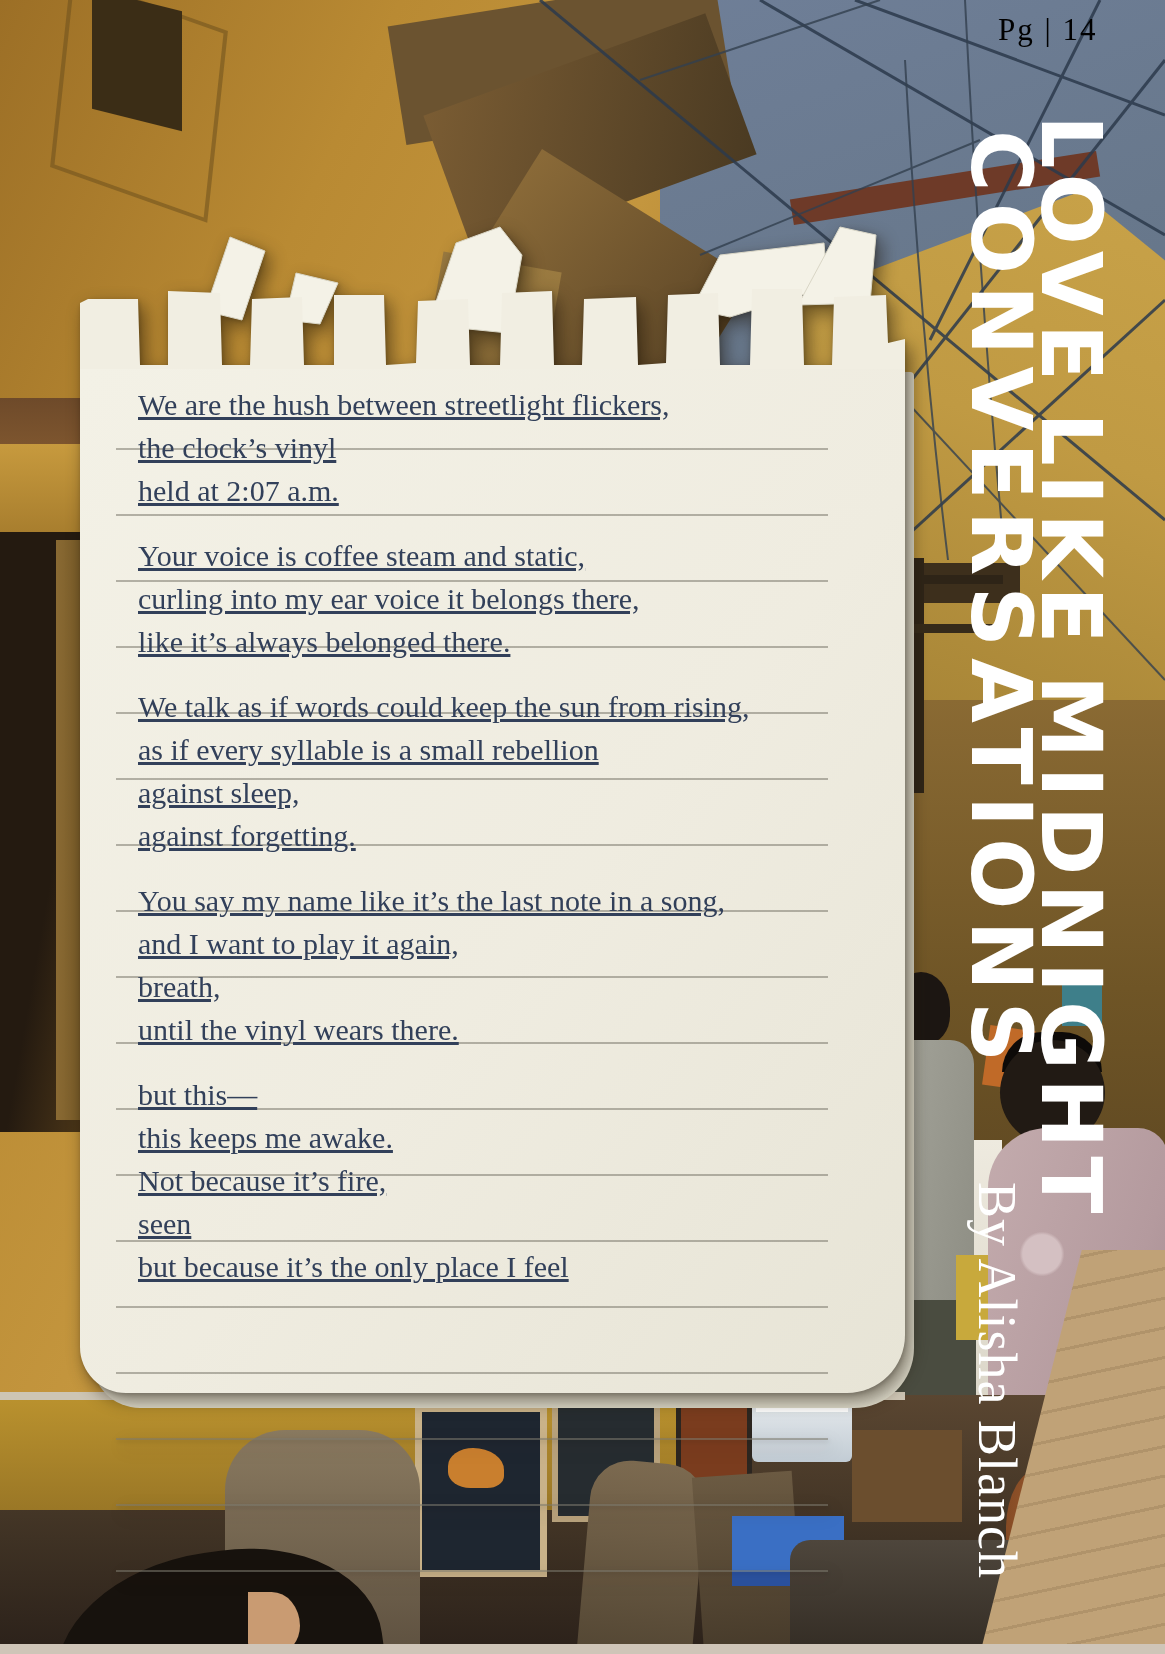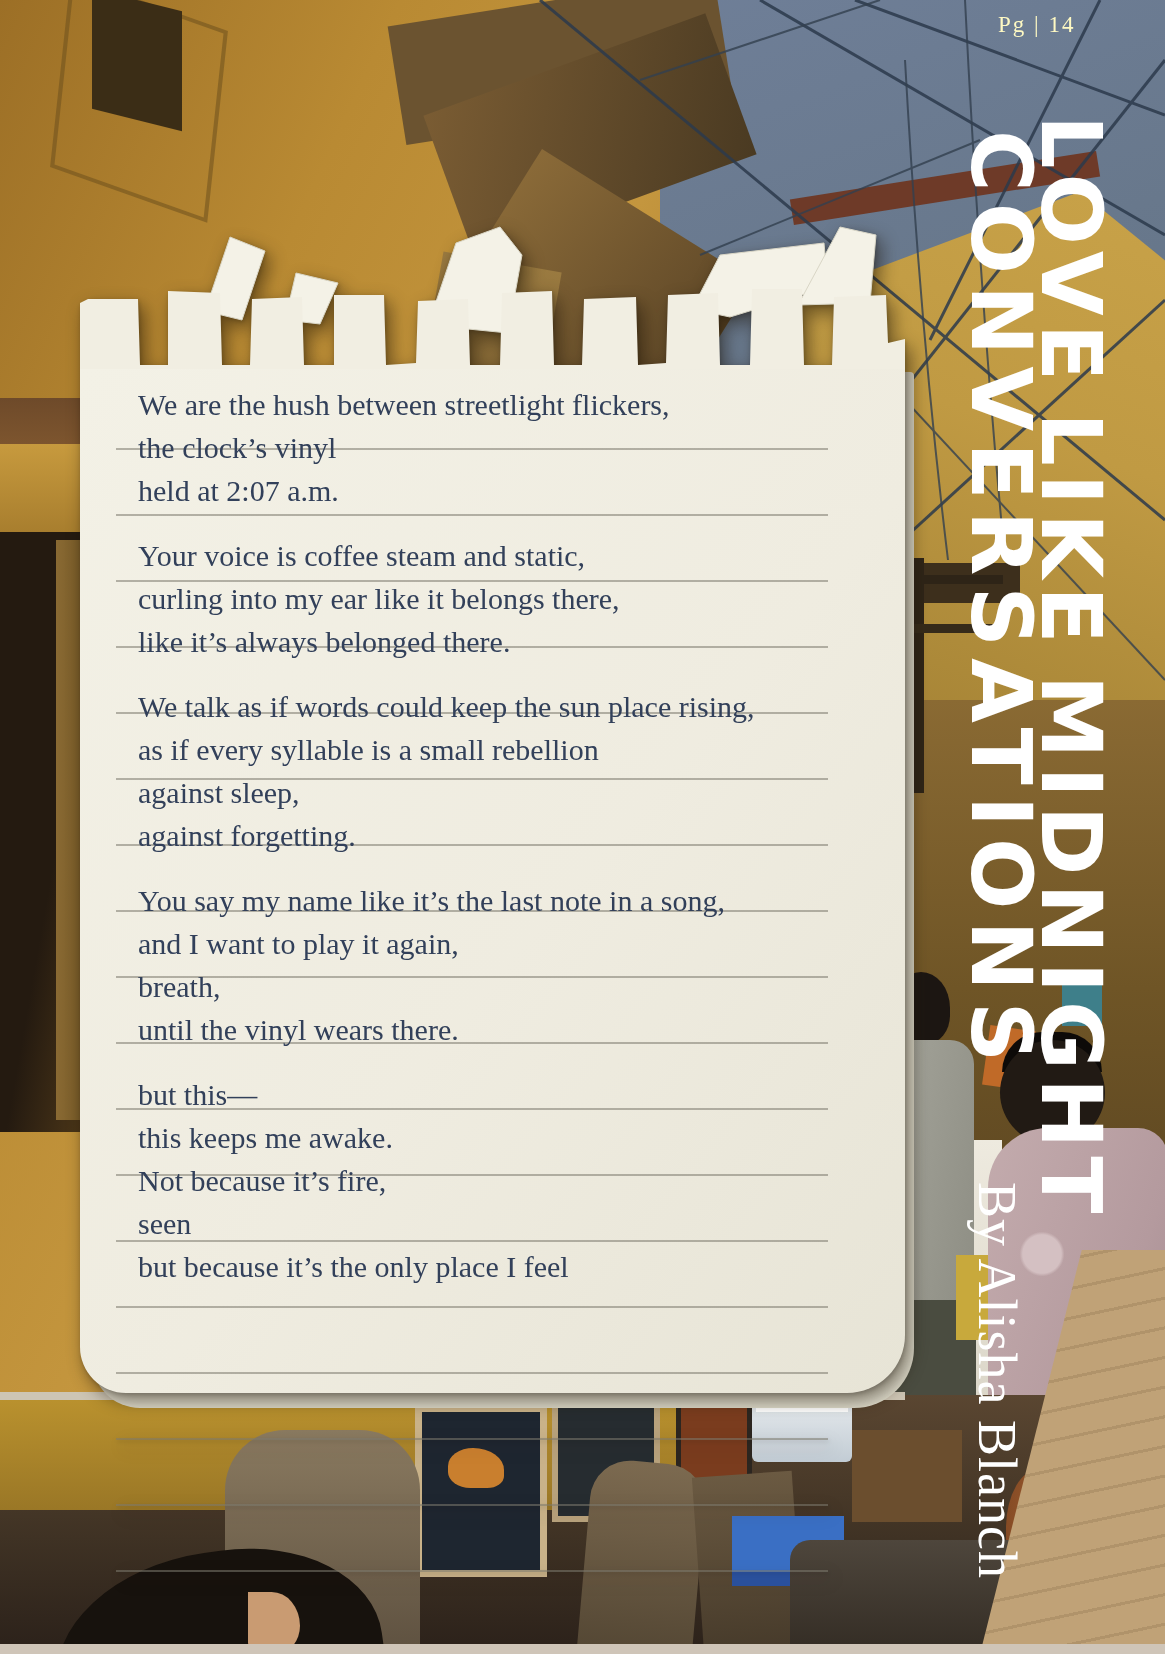--- a/index.html
+++ b/index.html
@@ -83,31 +83,31 @@
   .paper-wrap{left:80px;top:225px;width:825px;height:1168px;
        filter:drop-shadow(5px 7px 9px rgba(30,20,5,.45)) drop-shadow(1px 2px 2px rgba(0,0,0,.25));}
   .paper-body{position:absolute;left:0;top:144px;width:825px;height:1024px;
        background:linear-gradient(130deg,#f3f1e6 0%,#efece0 55%,#e7e4d6 100%);
        border-radius:0 0 58px 46px;}
   .rules{position:absolute;left:36px;top:159px;width:712px;height:1195px;
        background:repeating-linear-gradient(to bottom,transparent 0 64px,rgba(125,122,110,.55) 64px 66px);}
   .poem{position:absolute;left:58px;top:158px;width:705px;
        font-family:"Liberation Serif",serif;font-size:30px;line-height:43px;
        color:#32405a;}
-  .poem p.stanza{margin:0 0 22px 0;}
+  .poem p.stanza{margin:0 0 22px 0;text-decoration:underline;}
   .poem .line{display:block;}
 
   
   .vtext{writing-mode:vertical-rl;white-space:nowrap;color:#fff;}
   .title-1{left:1036px;top:115px;font-family:"DejaVu Sans","Liberation Sans",sans-serif;
        font-weight:900;font-size:84px;letter-spacing:8px;word-spacing:-14px;line-height:70px;}
   .title-2{left:970px;top:130px;font-family:"DejaVu Sans","Liberation Sans",sans-serif;
        font-weight:900;font-size:84px;letter-spacing:11px;line-height:62px;}
   .byline{left:968px;top:1182px;font-size:54px;letter-spacing:1px;line-height:58px;}
-  .pg-label{left:998px;top:12px;color:#fef9c3;font-size:23px;letter-spacing:2px;}
+  .pg-label{left:998px;top:12px;color:#000000;font-size:31px;letter-spacing:2px;}
 </style>
 </head>
 <body>
 
 <div class="page">
 
   <div class="photo">
     <div class="abs sky"></div>
     <div class="abs left-building"></div>
     <div class="abs left-window-frame"></div>
@@ -198,25 +198,25 @@
     <div class="paper-body"></div>
     <div class="rules"></div>
     <div class="poem">
         <p class="stanza">
           <span class="line">We are the hush between streetlight flickers,</span>
           <span class="line">the clock’s vinyl</span>
           <span class="line">held at 2:07 a.m.</span>
         </p>
         <p class="stanza">
           <span class="line">Your voice is coffee steam and static,</span>
-          <span class="line">curling into my ear like it belongs there,</span>
+          <span class="line">curling into my ear voice it belongs there,</span>
           <span class="line">like it’s always belonged there.</span>
         </p>
         <p class="stanza">
-          <span class="line">We talk as if words could keep the sun place rising,</span>
+          <span class="line">We talk as if words could keep the sun from rising,</span>
           <span class="line">as if every syllable is a small rebellion</span>
           <span class="line">against sleep,</span>
           <span class="line">against forgetting.</span>
         </p>
         <p class="stanza">
           <span class="line">You say my name like it’s the last note in a song,</span>
           <span class="line">and I want to play it again,</span>
           <span class="line">breath,</span>
           <span class="line">until the vinyl wears there.</span>
         </p>

